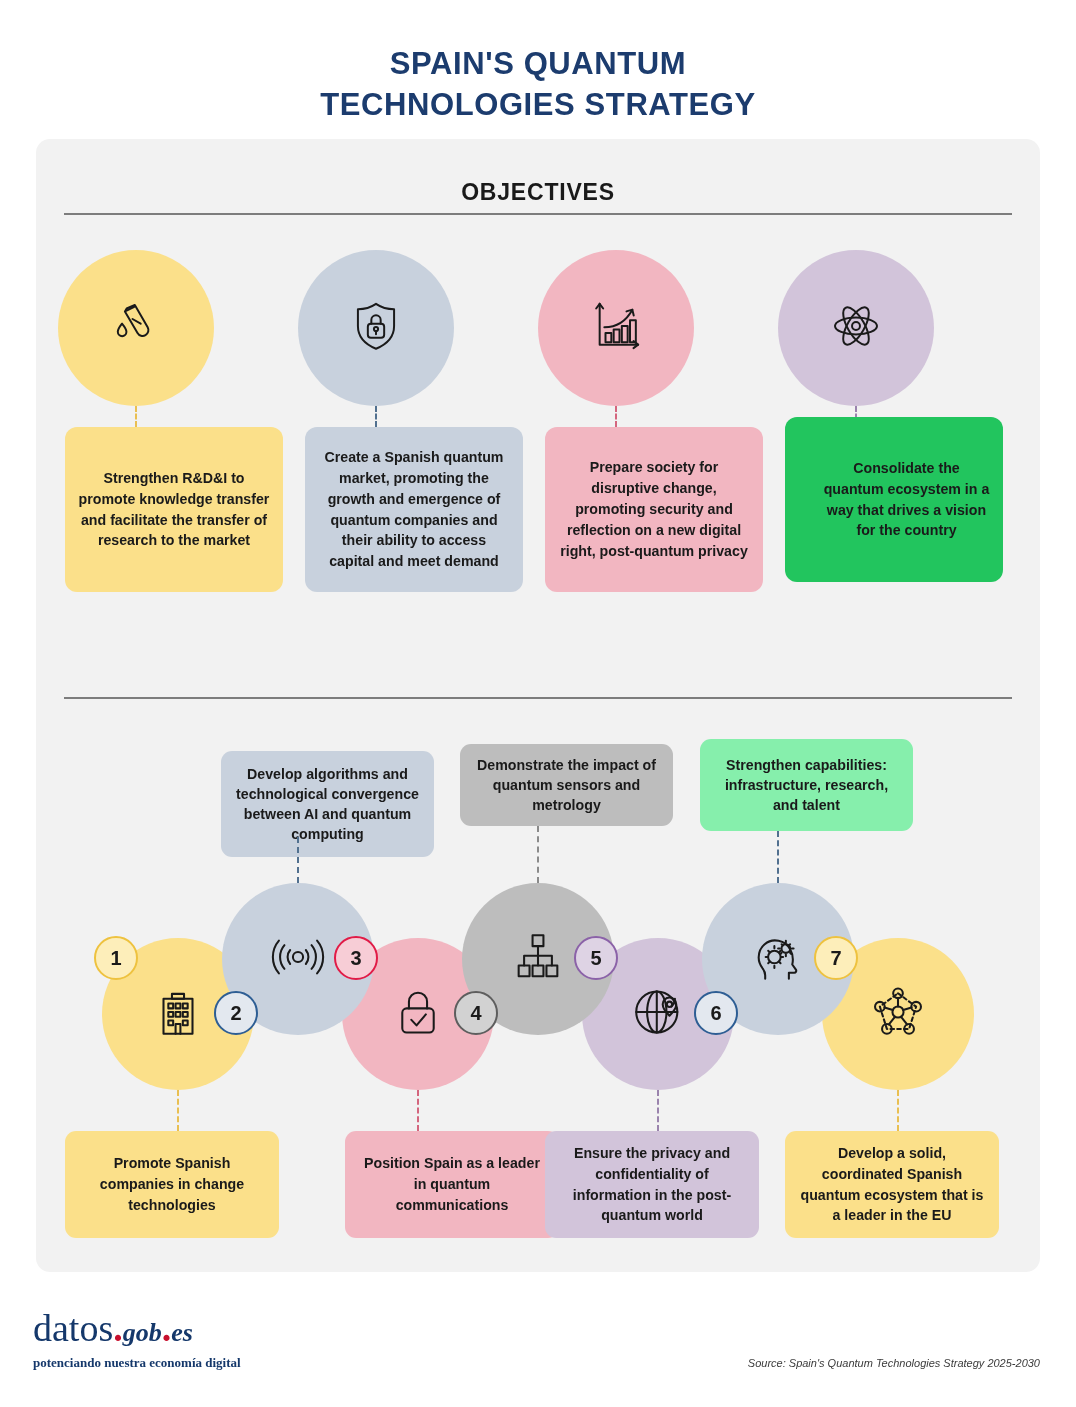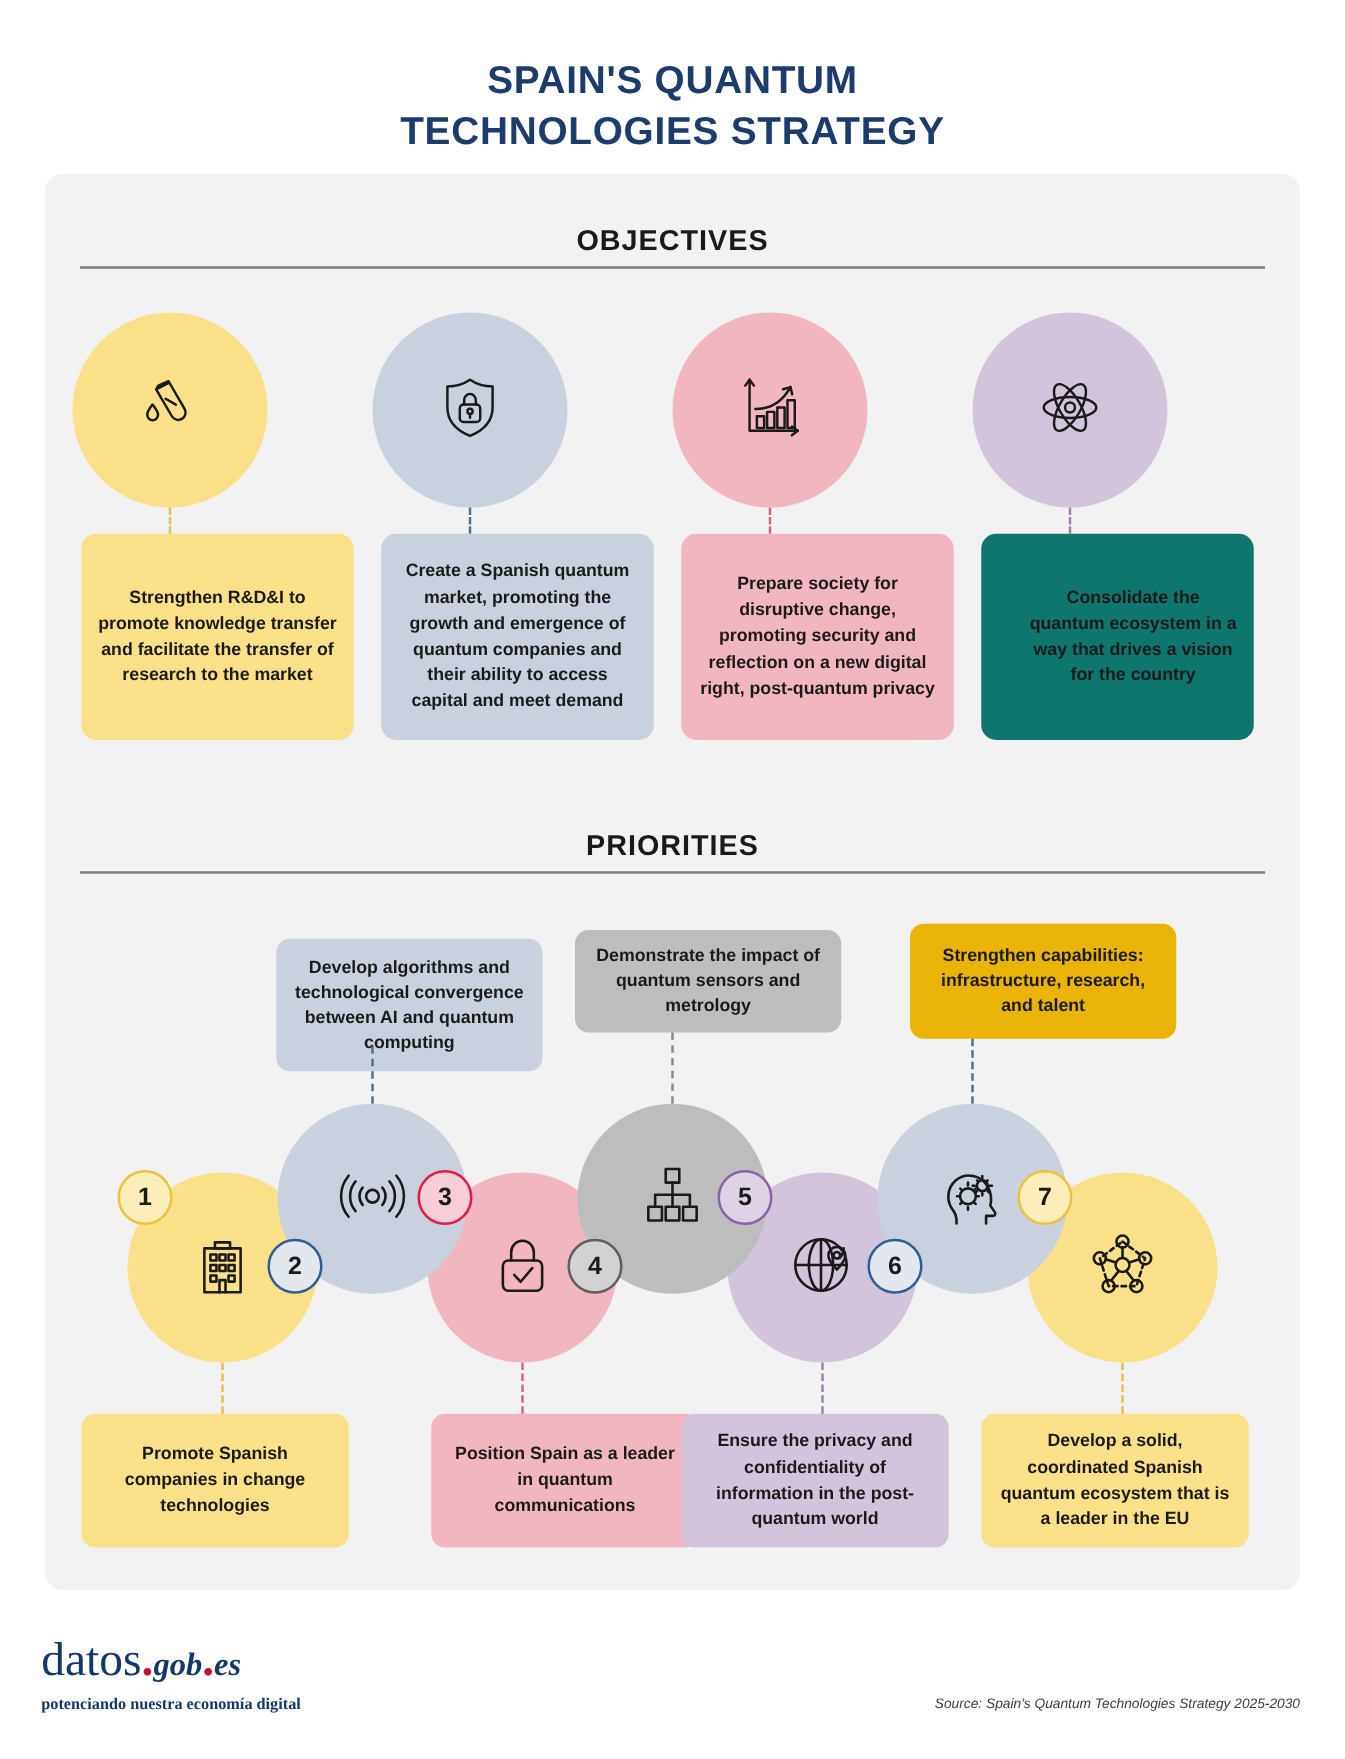--- a/index.html
+++ b/index.html
@@ -174,21 +174,20 @@
   <div class="title">
     <span class="ln">SPAIN'S QUANTUM</span>
     <span class="ln">TECHNOLOGIES STRATEGY</span>
   </div>
 
   <div class="panel">
 
     <div class="sec-head" id="obj-head">OBJECTIVES</div>
     <div class="sec-rule" id="obj-rule"></div>
 
-    <div class="sec-head" id="pri-head">PRIORITIES</div>
     <div class="sec-rule" id="pri-rule"></div>
 
     <div id="objectives-layer">
         <div class="obj-circle" style="left: 22px; top: 111px; background: rgb(251, 224, 138);">
           <span><svg viewBox="0 0 48 48">
               <path d="M16 9 L23 6 L34 25 a5 5 0 0 1 -8.7 5 L14.5 11.5 Z"></path>
               <path d="M15.5 11 L22.5 7.5"></path>
               <path d="M21 18 L28 22"></path>
               <path d="M12 22 c-2.6 3.3 -3.6 5.3 -3.6 7 a3.7 3.7 0 0 0 7.4 0 c0 -1.7 -1.1 -3.7 -3.8 -7 Z"></path>
             </svg></span>
@@ -229,21 +228,21 @@
         </div>
         <div class="obj-circle" style="left: 742px; top: 111px; background: rgb(210, 196, 218);">
           <span><svg viewBox="0 0 48 48">
               <circle cx="24" cy="24" r="3.4"></circle>
               <ellipse cx="24" cy="24" rx="18" ry="7.2"></ellipse>
               <ellipse cx="24" cy="24" rx="18" ry="7.2" transform="rotate(60 24 24)"></ellipse>
               <ellipse cx="24" cy="24" rx="18" ry="7.2" transform="rotate(120 24 24)"></ellipse>
             </svg></span>
         </div>
         <div class="dash" style="left: 819px; top: 267px; height: 21px; border-left-color: rgb(154, 131, 173);"></div>
-        <div class="obj-card" style="left: 749px; top: 288px; background: #0f766e; padding-left: 38px;">
+        <div class="obj-card" style="left: 749px; top: 278px; background: #22c55e; padding-left: 38px;">
           <span>Consolidate the quantum ecosystem in a way that drives a vision for the country</span>
         </div>
       </div>
     <div id="priorities-layer">
         <div class="pri-circle" style="left: 66px; top: 799px; background: rgb(251, 224, 138); z-index: 2;">
           <span><svg viewBox="0 0 48 48">
               <path d="M12 13 H36 V42 H12 Z"></path>
               <path d="M19 9 H29 V13 H19 Z"></path>
               <rect x="16" y="17" width="4" height="4"></rect>
               <rect x="22" y="17" width="4" height="4"></rect>
@@ -336,21 +335,21 @@
               <path d="M33 42 v-5 h4.5 a1.6 1.6 0 0 0 1.3 -2.5 l-3 -4.3 c2 -8.5 -2.6 -17.9 -11.3 -19.6 C15.8 8.7 8 15.5 8 24.5 c0 4.3 1.4 6.6 3.4 9.2 1.3 1.7 2 3.4 2 5.6 V42"></path>
               <circle cx="21" cy="24" r="5.2"></circle>
               <path d="M21 16.8 v-1.8 M21 33 v-1.8 M13.8 24 h1.8 M26.4 24 h1.8 M15.9 18.9 l1.3 1.3 M24.8 27.8 l1.3 1.3 M26.1 18.9 l-1.3 1.3 M17.2 27.8 l-1.3 1.3"></path>
               <circle cx="30.5" cy="17" r="3.6"></circle>
               <path d="M30.5 12 v-1.4 M30.5 23.4 v-1.4 M25.5 17 h-1.4 M36.9 17 h-1.4 M27 13.5 l1 1 M34 20.5 l1 1 M34 13.5 l-1 1 M27 20.5 l-1 1"></path>
             </svg></span>
         </div>
         <div class="badge" style="background: rgb(227, 232, 239); border: 2px solid rgb(46, 94, 148); left: 658px; top: 852px;">
           <span>6</span>
         </div>
-        <div class="pri-top-card" style="left: 664px; top: 600px; height: 92px; background: #eab308; margin-left: 28px;">
+        <div class="pri-top-card" style="left: 664px; top: 600px; height: 92px; background: #86efac;">
           <span>Strengthen capabilities: infrastructure, research, and talent</span>
         </div>
         <div class="dash" style="left: 741px; top: 692px; height: 52px; border-left-color: rgb(81, 112, 143);"></div>
         <div class="pri-circle" style="left: 786px; top: 799px; background: rgb(251, 224, 138); z-index: 2;">
           <span><svg viewBox="0 0 48 48">
               <circle cx="24" cy="24" r="4.6"></circle>
               <circle cx="24" cy="8.5" r="4"></circle>
               <circle cx="39" cy="19.6" r="4"></circle>
               <circle cx="33.2" cy="38" r="4"></circle>
               <circle cx="14.8" cy="38" r="4"></circle>

